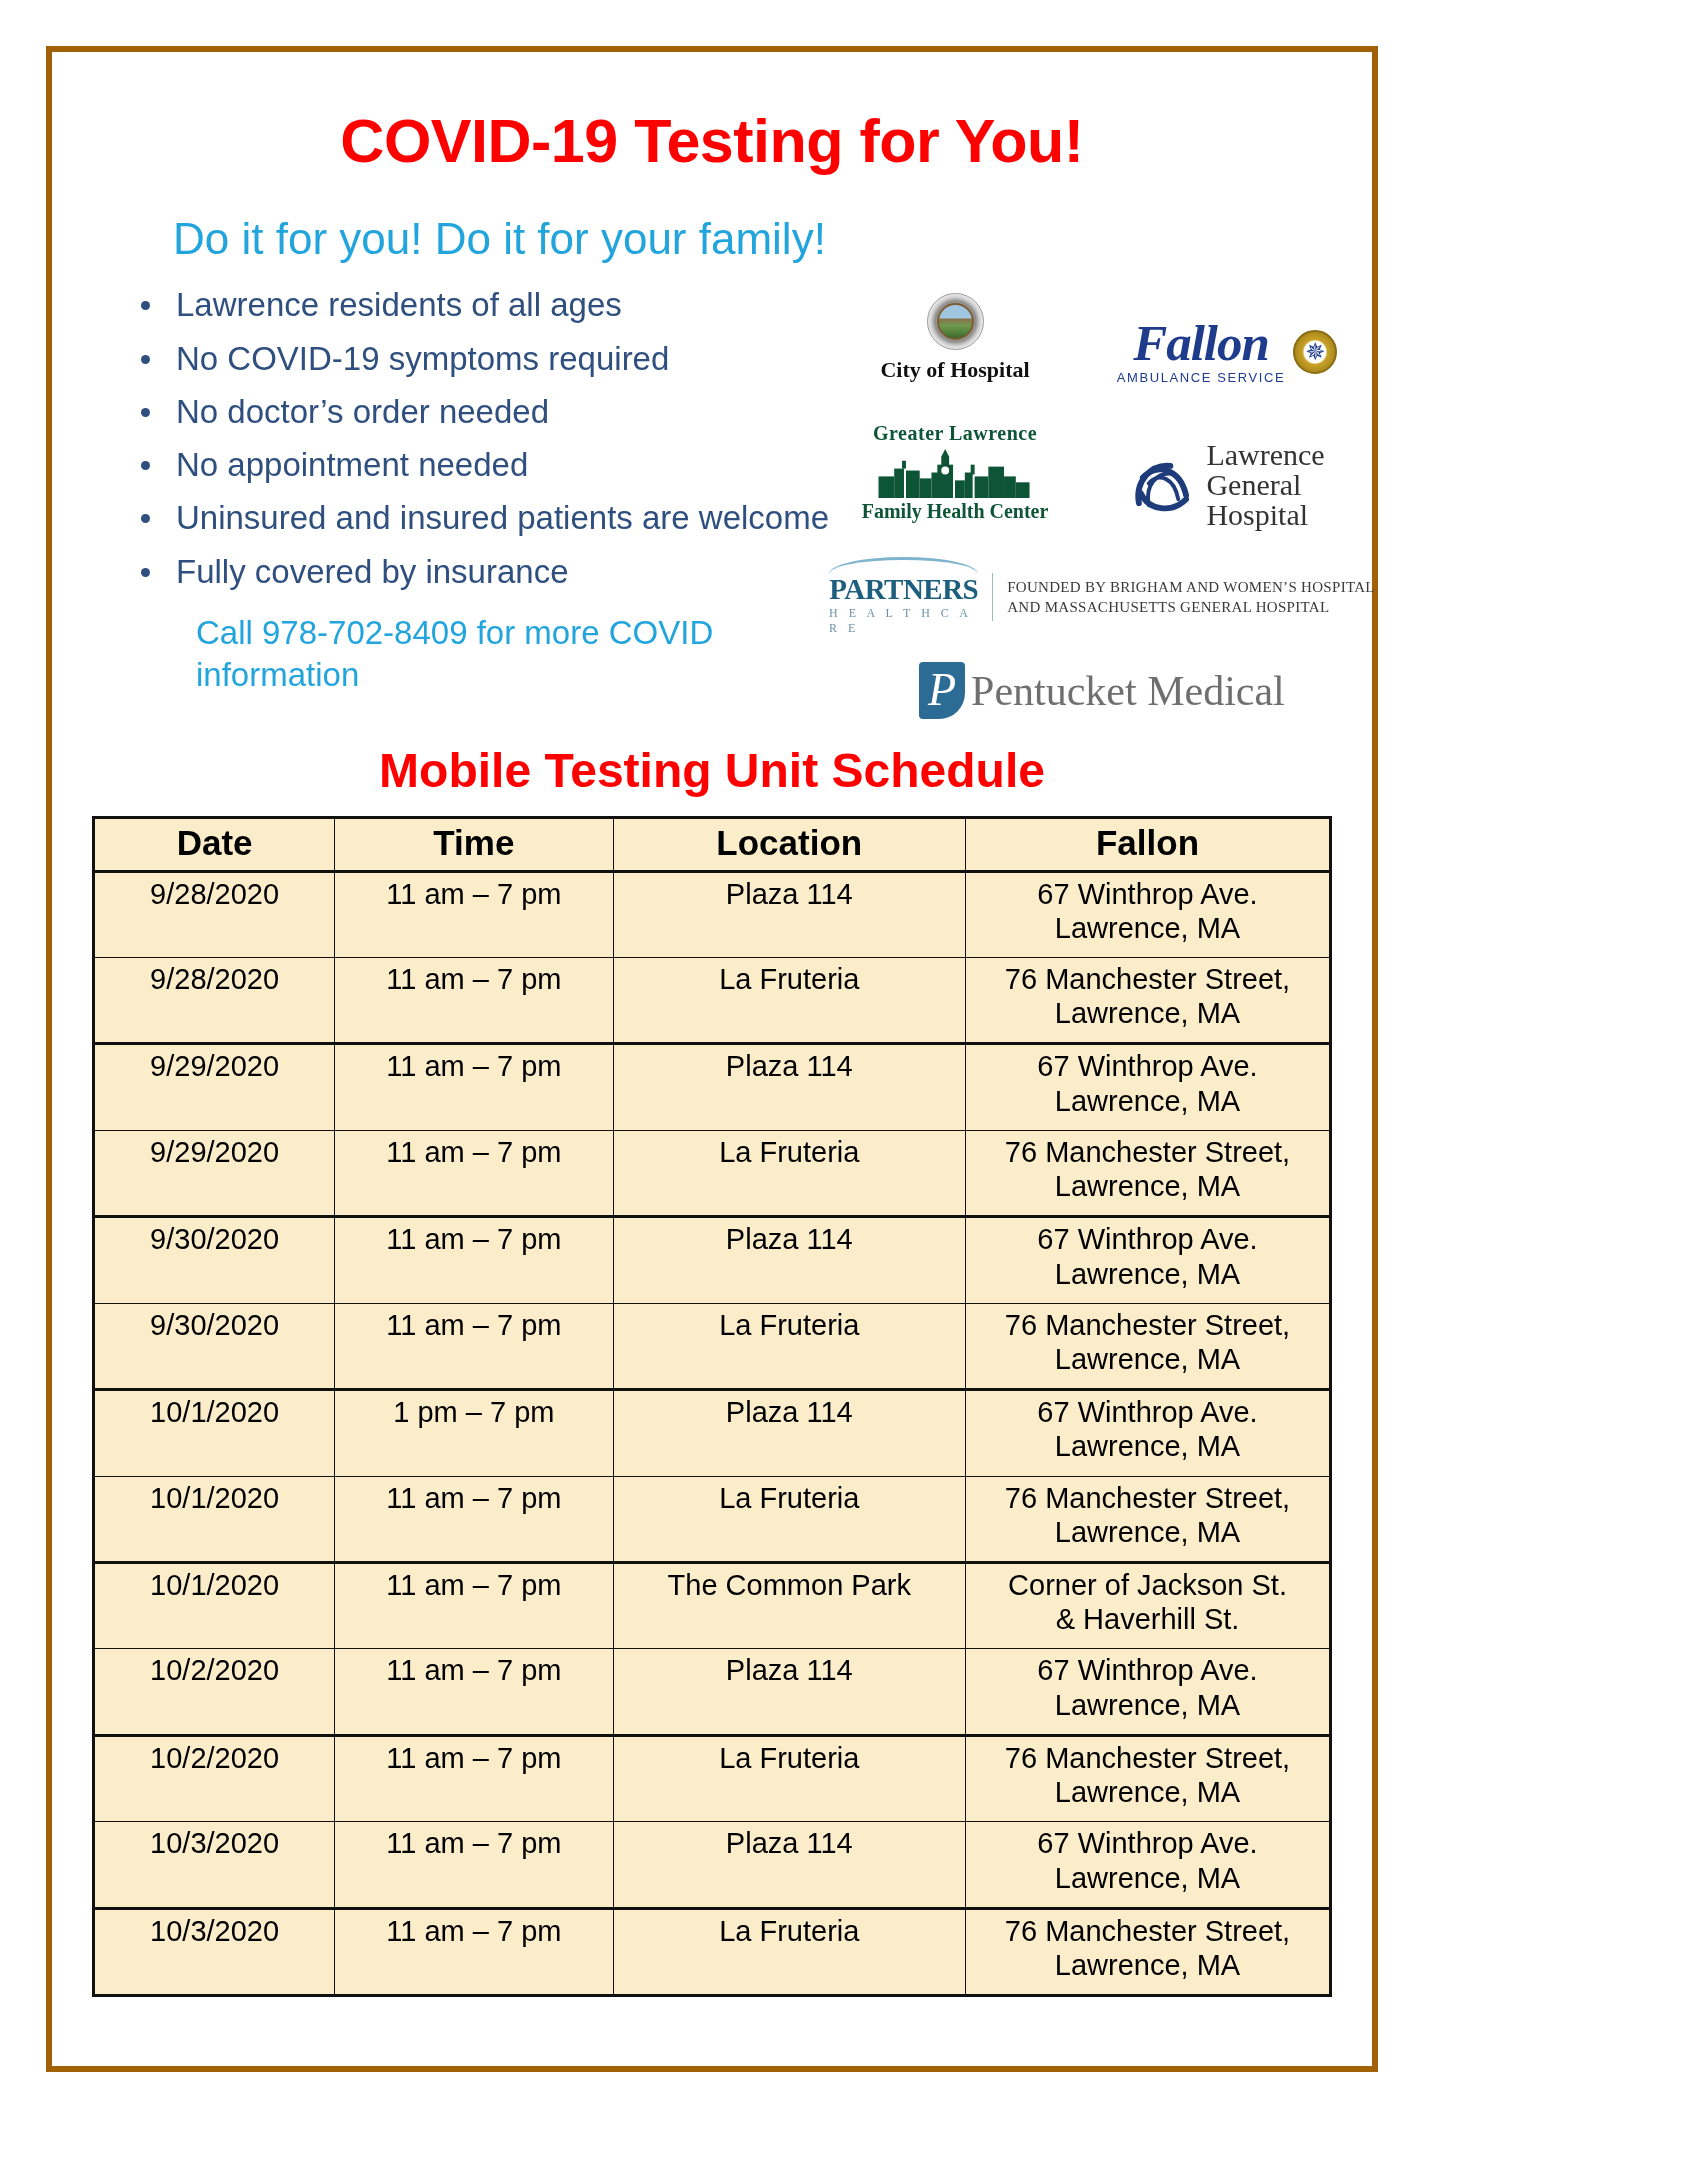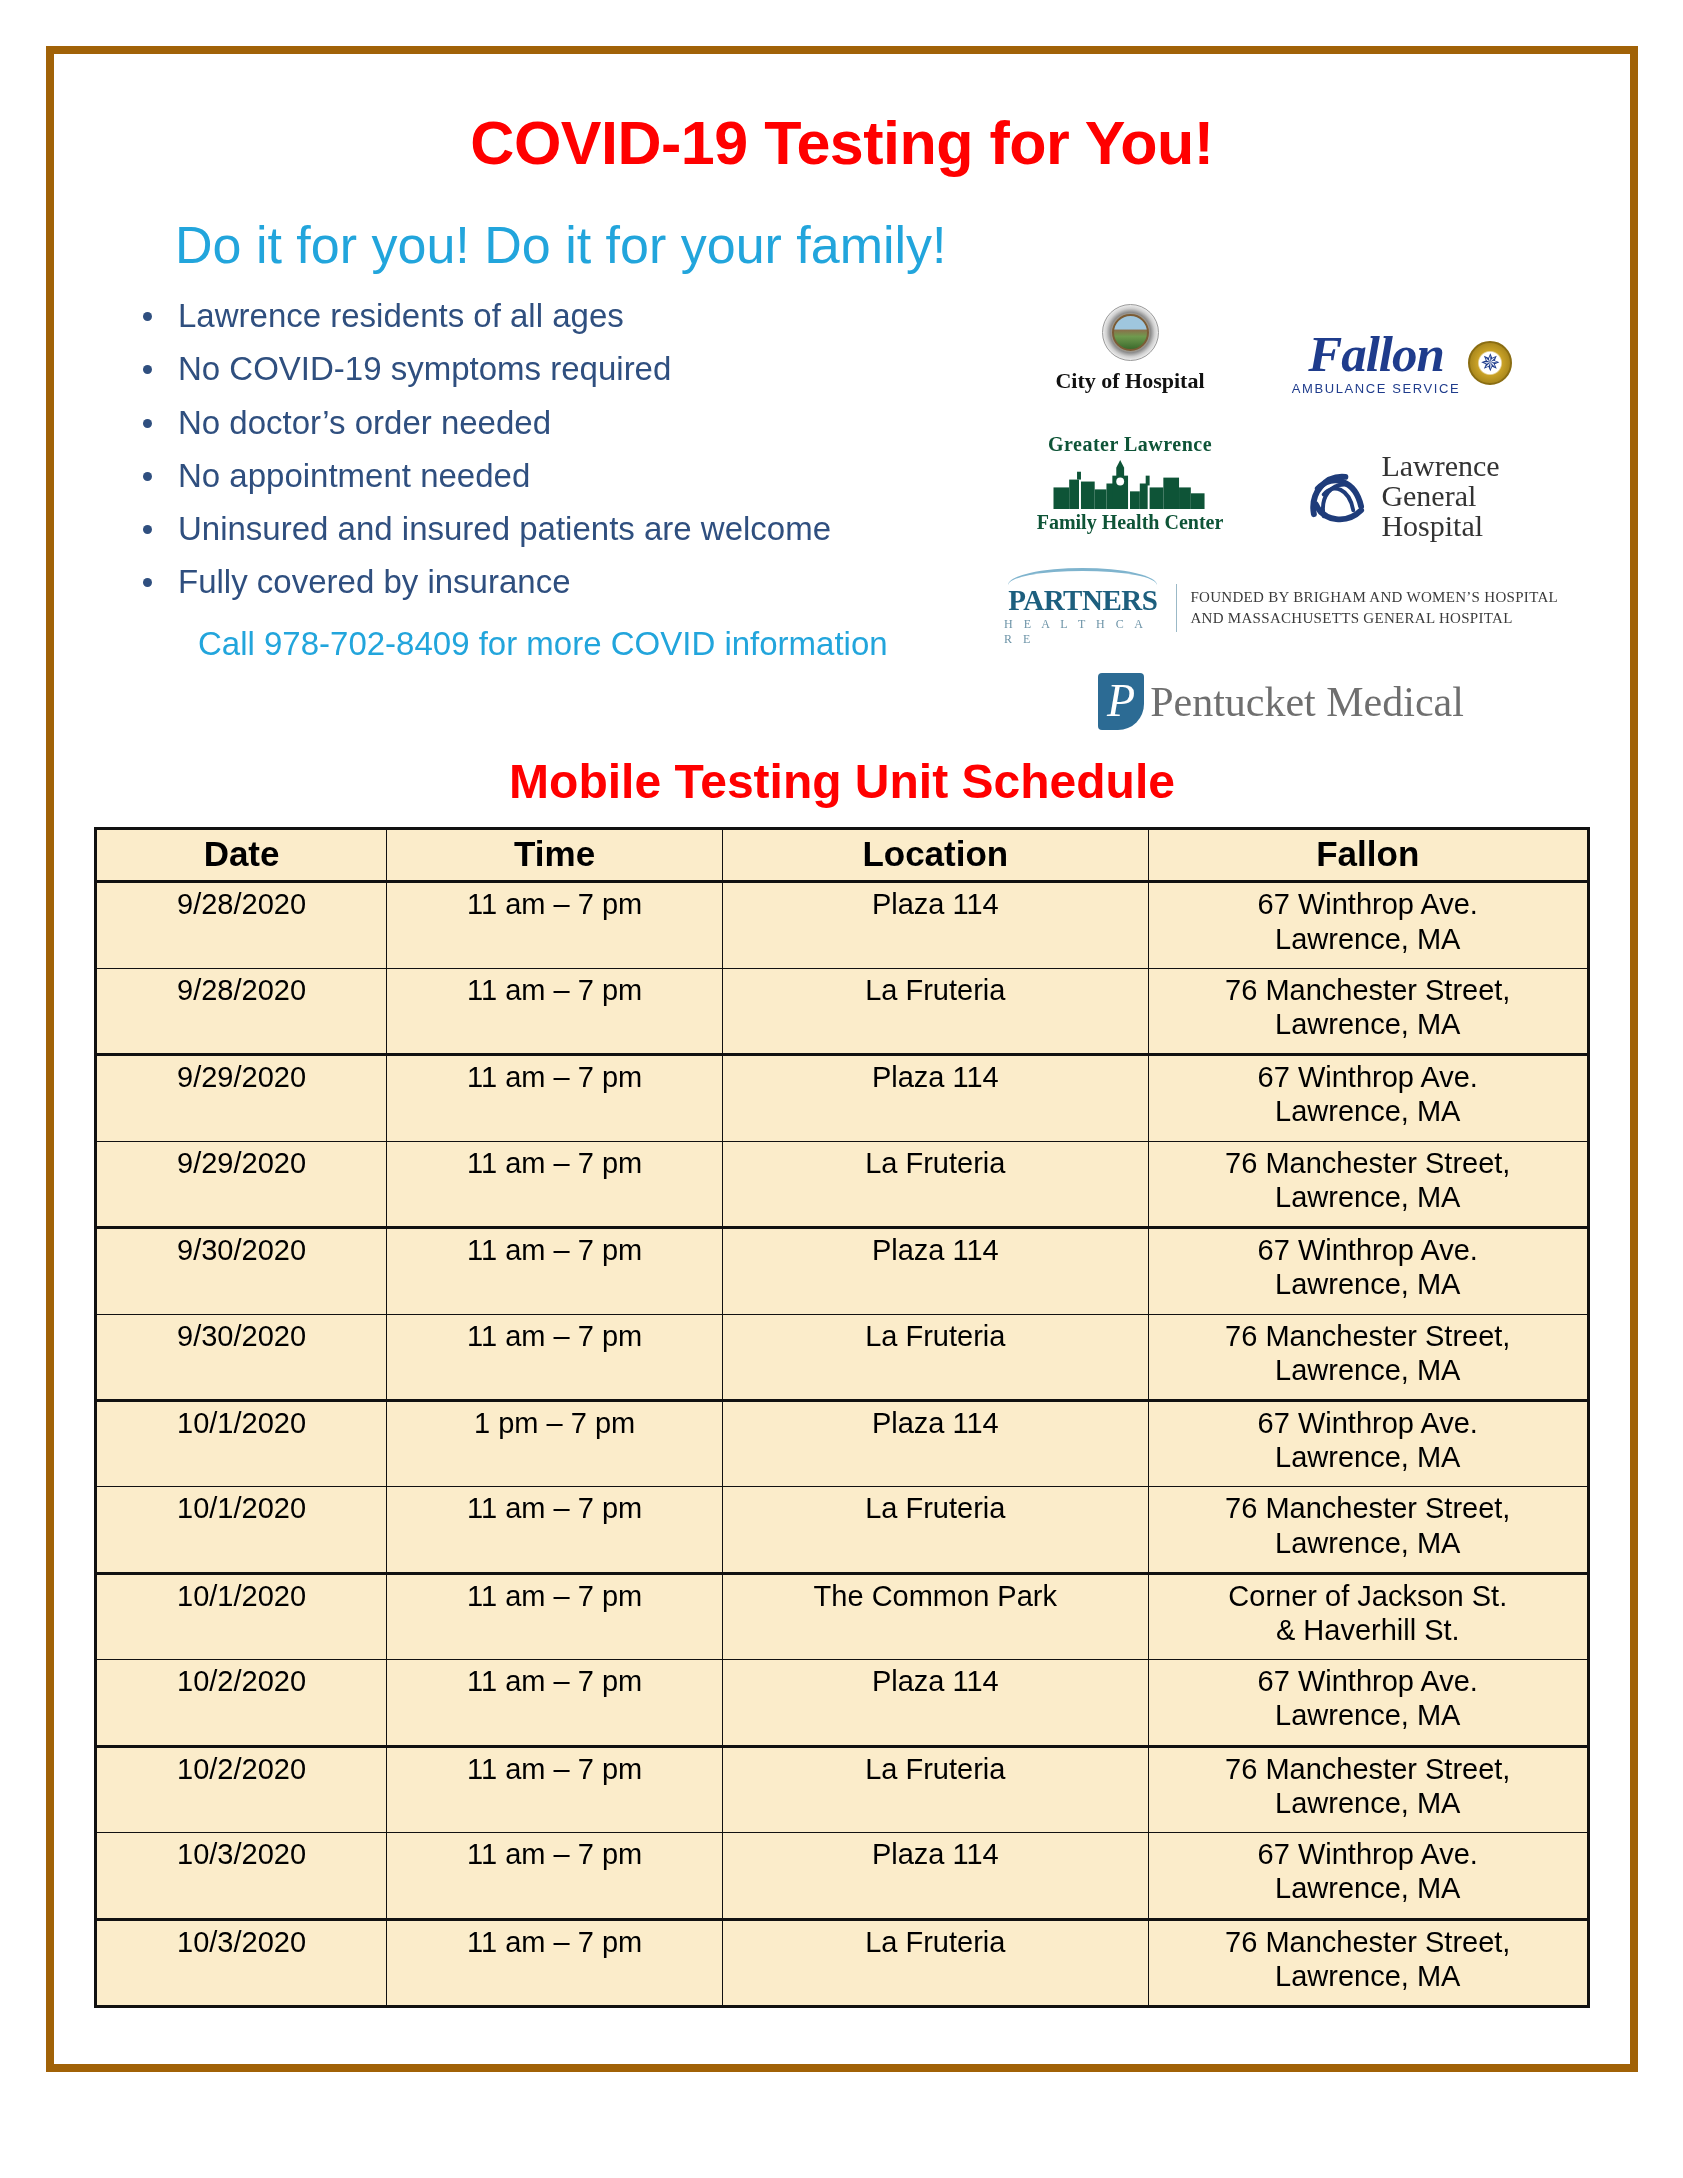--- a/index.html
+++ b/index.html
@@ -17,23 +17,23 @@
     position: relative;
     width: 1683px;
     height: 2178px;
     background: #ffffff;
     box-sizing: border-box;
   }
   .gold-frame {
     position: absolute;
     left: 46px;
     top: 46px;
-    width: 1592px;
+    width: 1332px;
     height: 2026px;
-    border: 8px solid #a16207;
+    border: 6px solid #a16207;
     box-sizing: border-box;
     background: #ffffff;
   }
   .inner {
     position: absolute;
     left: 0;
     top: 0;
     right: 0;
     bottom: 0;
   }
@@ -43,21 +43,21 @@
     text-align: center;
     color: #FF0000;
     font-weight: bold;
     font-size: 61px;
     letter-spacing: -0.5px;
     margin: 57px 0 0 0;
     line-height: 1.05;
   }
   .sub-title {
     color: #22A5DC;
-    font-size: 52px;
+    font-size: 44px;
     margin: 42px 0 0 121px;
     line-height: 1.1;
     white-space: nowrap;
   }
 
   
   .content-row {
     display: flex;
     align-items: flex-start;
     margin-top: 22px;

